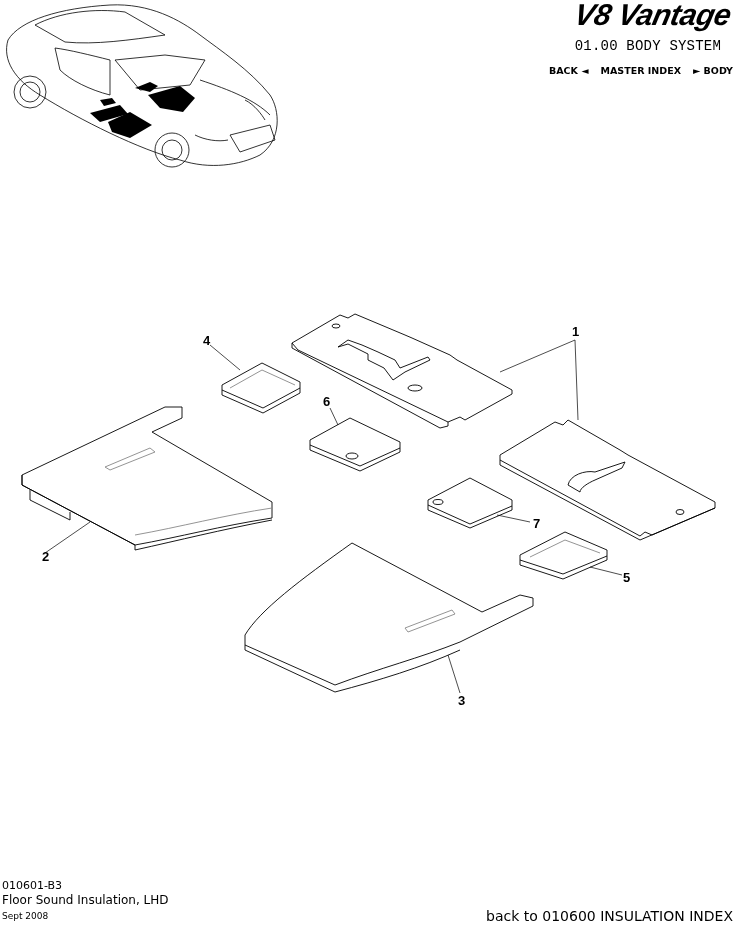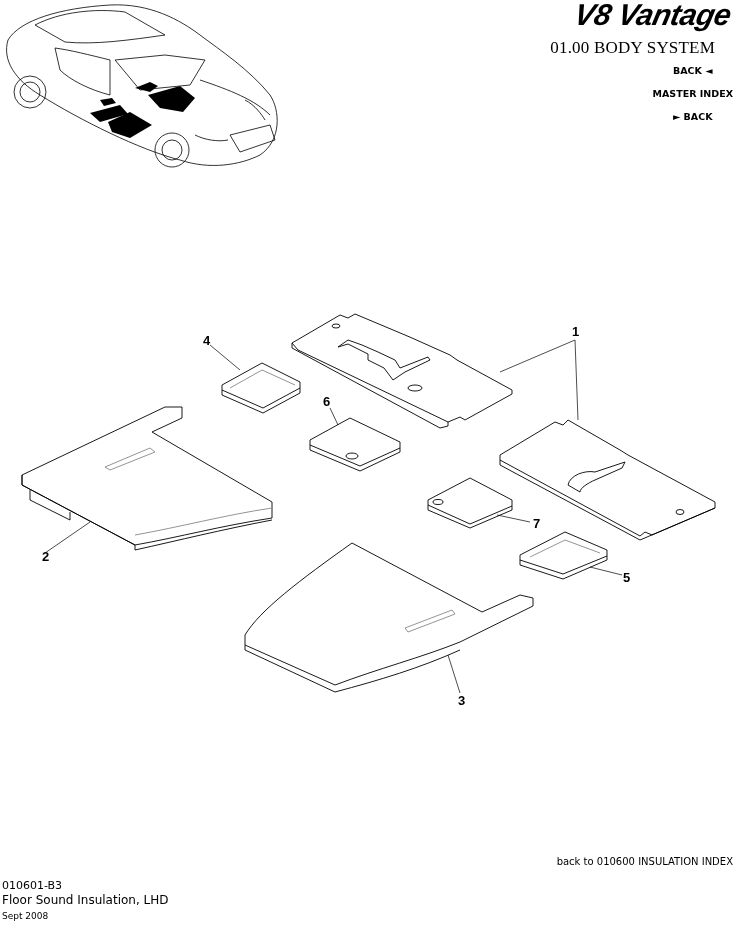--- a/index.html
+++ b/index.html
@@ -1,27 +1,27 @@
 <!DOCTYPE html>
 <html><head>
 <meta charset="utf-8">
 <style>
   html, body { margin: 0; padding: 0; background: #ffffff; }
   body { width: 737px; height: 925px; position: relative; overflow: hidden; font-family: "DejaVu Sans", sans-serif; color: #000; }
   .brand { position: absolute; right: 6px; top: 0px; font-family: "Liberation Sans", sans-serif; font-style: italic; font-weight: bold; font-size: 30px; letter-spacing: -0.5px; line-height: 30px; transform: skewX(-12deg); }
-  .system-title { position: absolute; right: 22px; top: 38px; font-family: Liberation Serif, serif; font-size: 17px; letter-spacing: 0.2px; }
-  .nav { position: absolute; right: 4px; top: 65px; font-family: "DejaVu Sans", sans-serif; font-size: 9.5px; font-weight: bold; display: flex; gap: 12px; align-items: center; flex-direction: column; }
+  .system-title { position: absolute; right: 16px; top: 38px; font-family: Liberation Mono, monospace; font-size: 14px; letter-spacing: 0.2px; }
+  .nav { position: absolute; right: 4px; top: 65px; font-family: "DejaVu Sans", sans-serif; font-size: 9.5px; font-weight: bold; display: flex; gap: 12px; align-items: center; }
   .nav span { cursor: pointer; }
   .car { position: absolute; left: 0; top: 0; width: 300px; height: 200px; }
   .diagram { position: absolute; left: 0; top: 300px; width: 737px; height: 420px; }
   .callout { position: absolute; font-family: "Liberation Sans", sans-serif; font-weight: bold; font-size: 13px; }
   .footer-code { position: absolute; left: 2px; top: 879px; font-size: 11px; text-align: center; }
   .footer-title { position: absolute; left: 2px; top: 893px; font-size: 12px; }
   .footer-date { position: absolute; left: 2px; top: 911px; font-size: 9px; font-weight: normal; }
-  .footer-link { position: absolute; right: 4px; top: 856px; font-size: 10px; cursor: pointer; }
+  .footer-link { position: absolute; right: 4px; top: 908px; font-size: 14px; cursor: pointer; }
 </style>
 </head>
 <body>
 
 <svg class="car" viewBox="0 0 300 200" fill="none" stroke="#000" stroke-width="0.8">
   <path d="M8 40 C20 20 60 8 110 5 C150 3 180 20 200 35 C220 50 250 70 270 95 C280 110 282 140 260 155 C240 165 210 170 180 160 C140 150 80 120 40 95 C15 80 2 60 8 40 Z"></path>
   <path d="M35 25 C60 12 95 8 125 12 L165 35 C130 40 95 45 65 42 Z"></path>
   <path d="M115 60 L165 55 L205 60 L190 85 L140 90 Z"></path>
   <path d="M55 48 C70 50 90 55 110 60 L110 95 C90 90 70 80 60 70 Z"></path>
   <path d="M200 80 C230 90 255 100 270 115"></path>
@@ -40,21 +40,21 @@
     <path d="M108 122 L130 112 L152 125 L130 138 L112 132 Z"></path>
     <path d="M100 100 L112 98 L116 103 L104 106 Z"></path>
   </g>
 </svg>
 
 <div class="brand">V8 Vantage</div>
 <div class="system-title">01.00 BODY SYSTEM</div>
 <div class="nav">
   <span>BACK ◄</span>
   <span>MASTER INDEX</span>
-  <span>► BACK</span>
+  <span>► BODY</span>
 </div>
 
 <svg class="diagram" viewBox="0 300 737 420" fill="#fff" stroke="#000" stroke-width="0.9" stroke-linejoin="round">
 
   <g>
     <path d="M292 343 L340 315 L348 318 L355 314 L405 335 L412 338 L450 355 L457 360 L512 390 L512 394 L465 420 L460 417 L448 422 L298 350 Z"></path>
     <path d="M292 343 L292 348 L440 428 L448 426 L448 422" fill="none"></path>
     <path d="M338 347 L348 344 L368 354 L368 360 L384 368 L393 380 L405 372 L430 360 L428 357 L400 368 L395 360 L378 352 L362 345 L348 340 Z" fill="#fff"></path>
     <ellipse cx="415" cy="388" rx="7" ry="3"></ellipse>
     <ellipse cx="336" cy="326" rx="4" ry="2"></ellipse>

